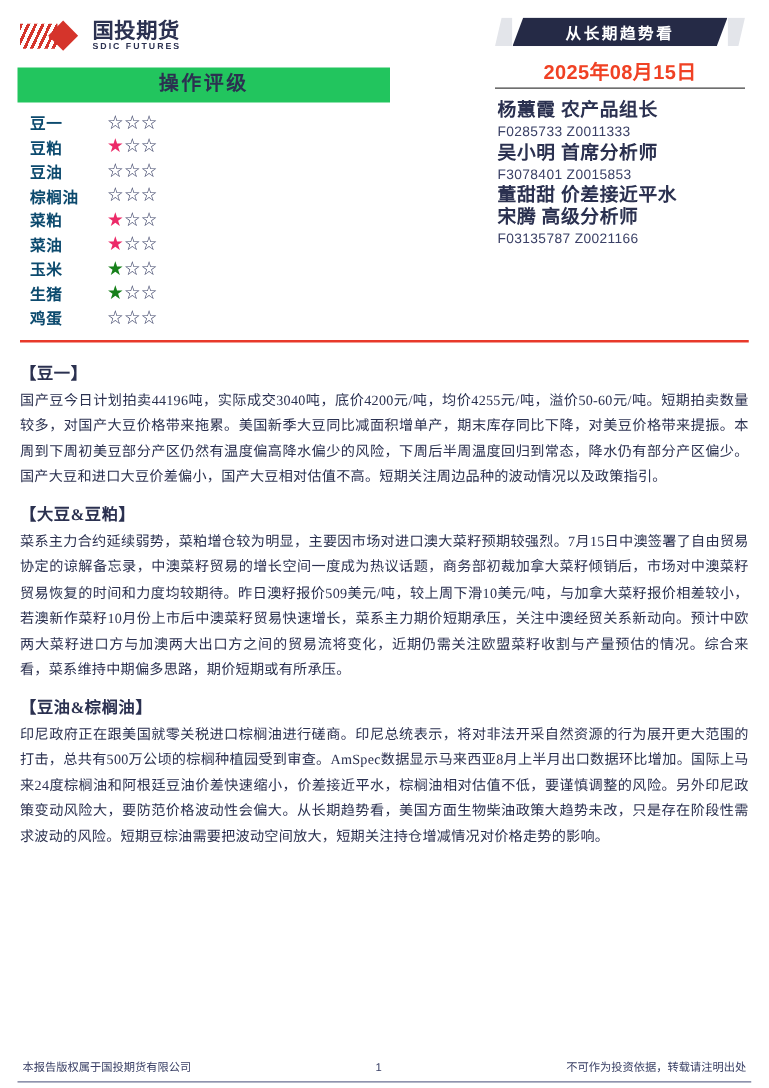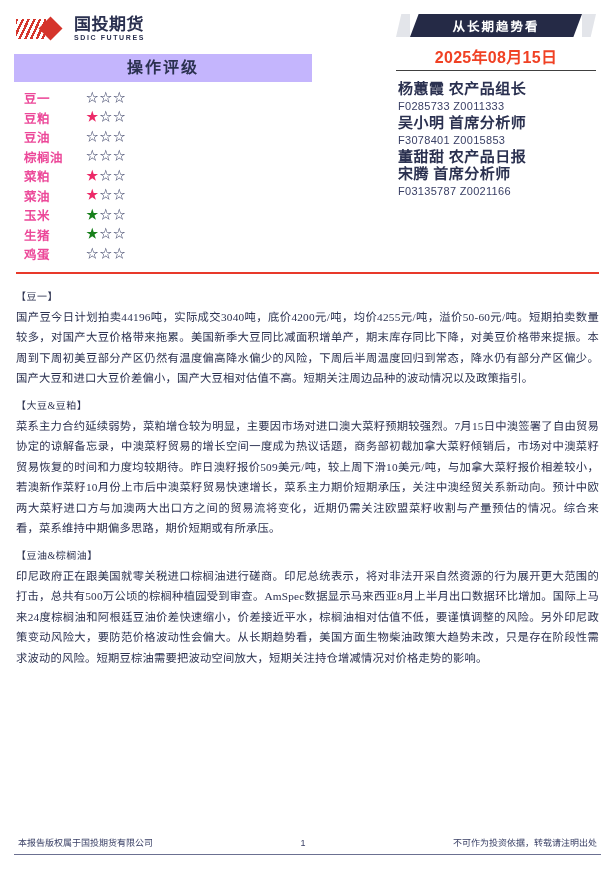--- a/index.html
+++ b/index.html
@@ -79,21 +79,21 @@
     letter-spacing: 1.6px;
     color: #2b3150;
     font-weight: bold;
     font-family: "Liberation Sans", sans-serif;
     margin-top: 1px;
   }
 
   
   .rating-title {
     margin-top: 10px;
-    background: #c4b5fd;
+    background: #22c55e;
     height: 28px;
     line-height: 28px;
     text-align: center;
     font-size: 16px;
     font-weight: bold;
     color: #2b3150;
     letter-spacing: 2px;
     width: 298px;
   }
 
@@ -102,21 +102,21 @@
   .rating-row {
     display: flex;
     align-items: center;
     height: 19.5px;
   }
   .rating-name {
     width: 62px;
     font-size: 12.5px;
     font-weight: bold;
     letter-spacing: 0.5px;
-    color: #ec4899;
+    color: #0c4a6e;
     white-space: nowrap;
   }
   .stars {
     font-size: 12.5px;
     letter-spacing: 1px;
     line-height: 1;
     white-space: nowrap;
   }
   .star { display: inline-block; }
   .star.empty { color: #3a4066; }
@@ -192,43 +192,43 @@
   
   .red-rule {
     border: none;
     border-top: 2px solid #e8392a;
     margin: 8px 2px 0 2px;
   }
 
   
   .content { margin-top: 14px; padding: 0 2px; }
   .sec-head {
-    font-size: 10px;
-    font-weight: normal;
+    font-size: 13px;
+    font-weight: bold;
     color: #2b3150;
     letter-spacing: 0.5px;
     margin-bottom: 4px;
     margin-top: 8px;
   }
   .sec-head:first-child { margin-top: 0; }
   .sec-body {
     font-size: 11.3px;
     line-height: 20.5px;
     color: #2b3150;
     text-align: justify;
     text-justify: inter-ideograph;
     letter-spacing: 0.2px;
   }
 
   
   .footer {
     position: absolute;
     left: 14px;
     right: 14px;
-    bottom: 15px;
+    bottom: 4px;
   }
   .footer-inner {
     display: flex;
     justify-content: space-between;
     align-items: center;
     font-size: 9px;
     color: #3a4066;
     font-family: "Liberation Sans", sans-serif;
     padding: 0 4px 5px 4px;
     border-bottom: 1px solid #6b7091;
@@ -307,22 +307,22 @@
         <div class="banner-side right"></div>
       </div>
 
       <div class="date-line">2025年08月15日</div>
 
       <div class="analysts">
           <div class="analyst-name">杨蕙霞 农产品组长</div>
           <div class="analyst-code">F0285733  Z0011333</div>
           <div class="analyst-name">吴小明 首席分析师</div>
           <div class="analyst-code">F3078401  Z0015853</div>
-          <div class="analyst-name">董甜甜 农产品日报</div>
-          <div class="analyst-name">宋腾 首席分析师</div>
+          <div class="analyst-name">董甜甜 价差接近平水</div>
+          <div class="analyst-name">宋腾 高级分析师</div>
           <div class="analyst-code">F03135787  Z0021166</div>
         </div>
 
 
     </div>
   </div>
 
   <hr class="red-rule">
 
   <div class="content">

